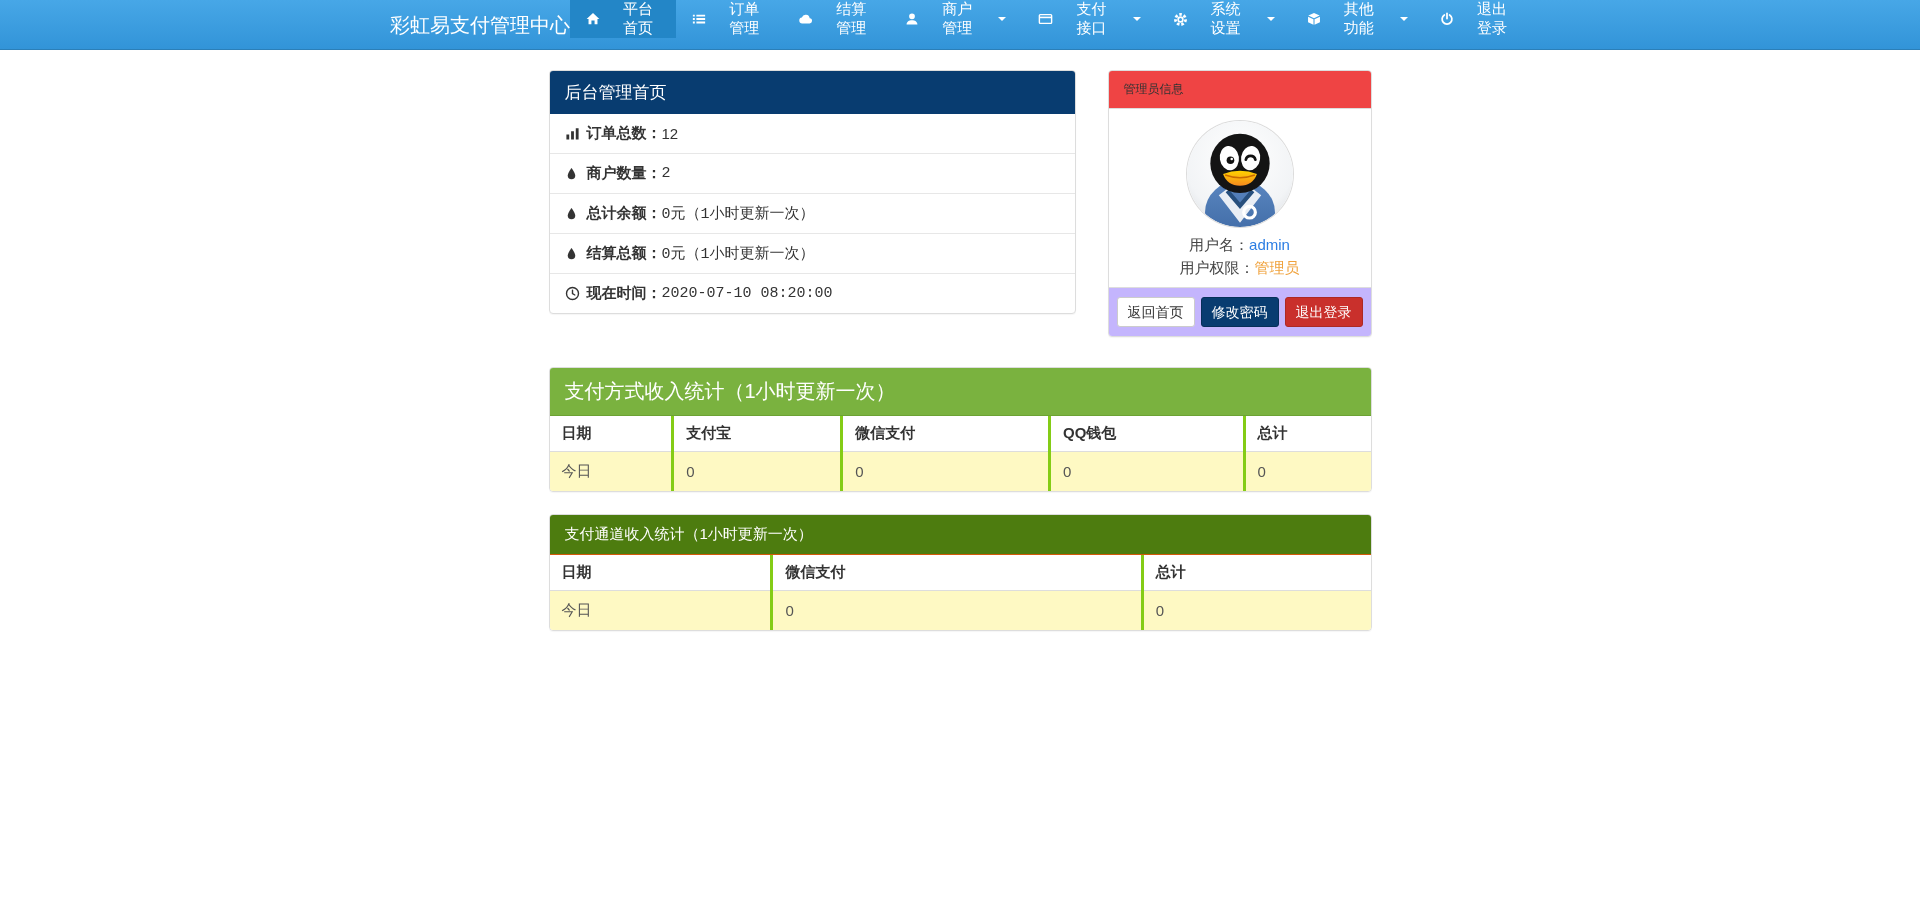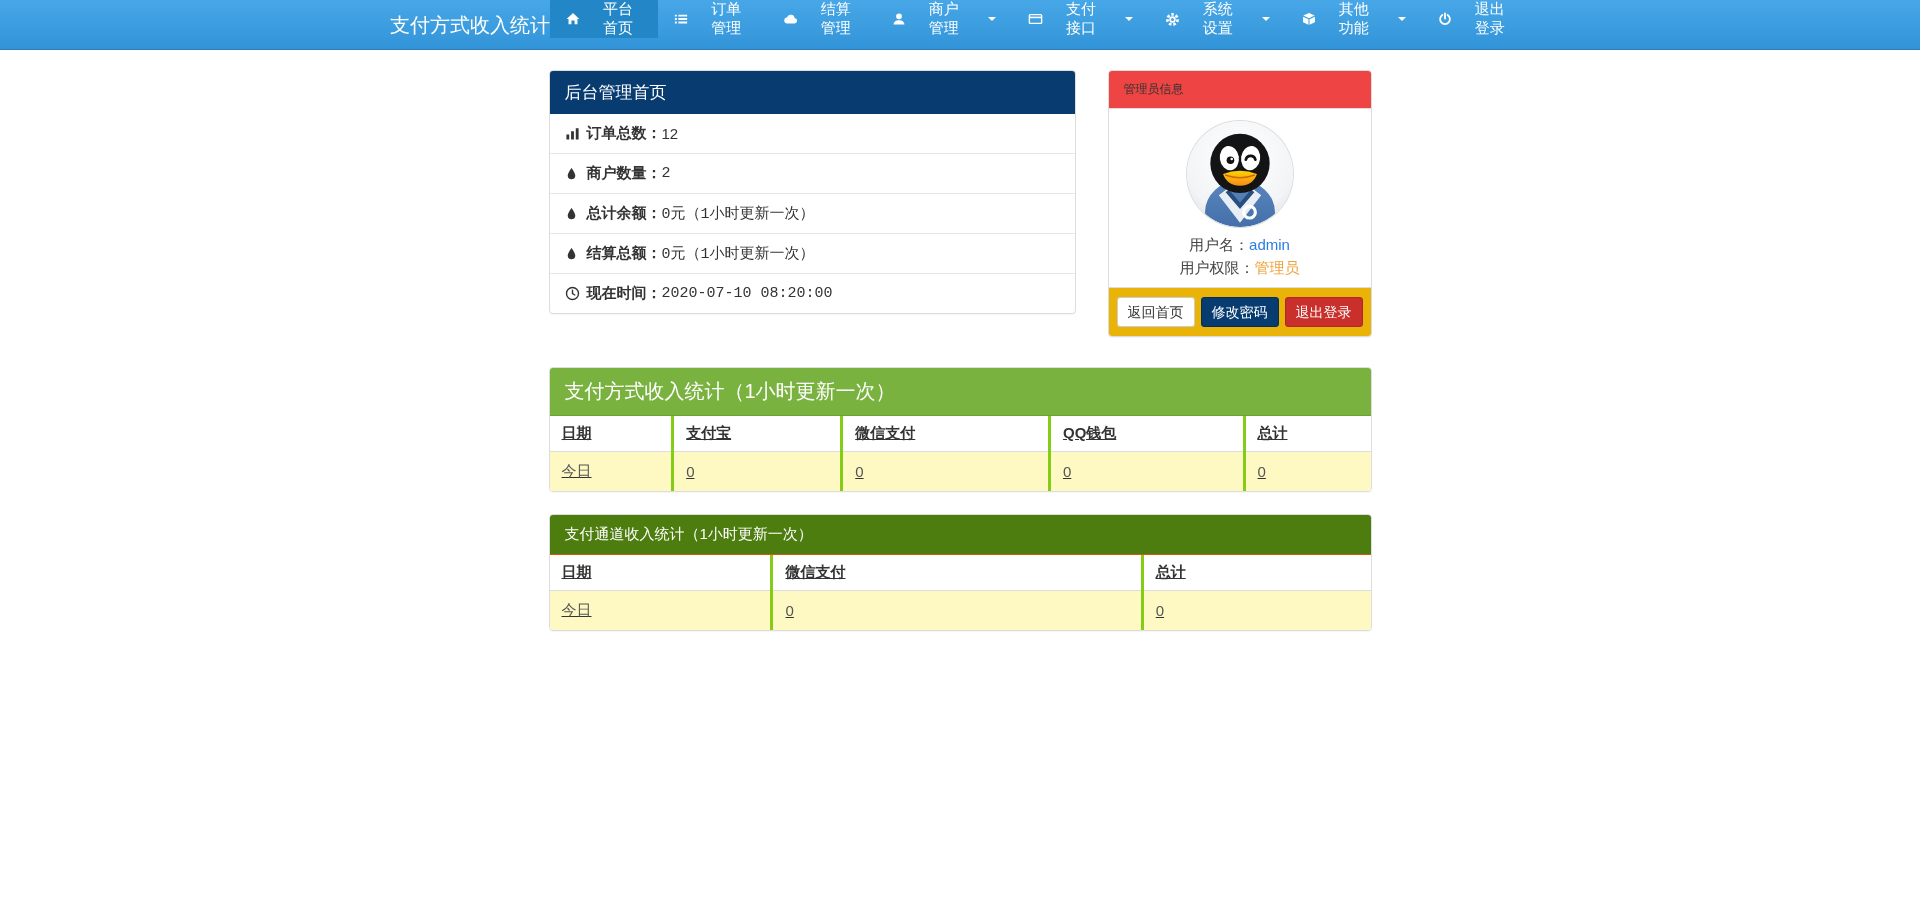--- a/index.html
+++ b/index.html
@@ -32,42 +32,42 @@
   .stat-label { font-weight: bold; }
 
   
   .panel-admin { flex: 1; }
   .heading-admin { background: #ef4444; border-bottom: 1px solid #ddd; padding: 10px 15px; font-size: 12px; color: #333; border-radius: 3px 3px 0 0; }
   .admin-body { padding: 10px 15px 8px; text-align: center; }
   .avatar-wrap { width: 106px; height: 106px; margin: 2px auto 6px; border-radius: 50%; overflow: hidden; box-shadow: 0 0 0 1px #dcdcdc; }
   .admin-line { font-size: 15px; color: #444; line-height: 23px; }
   .link-blue { color: #2b7de3; text-decoration: none; }
   .link-orange { color: #f0a23c; text-decoration: none; }
-  .admin-footer { background: #eab308; border-top: 1px solid #ddd; padding: 9px 8px; display: flex; justify-content: center; gap: 6px; border-radius: 0 0 3px 3px; }
+  .admin-footer { background: #c4b5fd; border-top: 1px solid #ddd; padding: 9px 8px; display: flex; justify-content: center; gap: 6px; border-radius: 0 0 3px 3px; }
   .btn { font-family: inherit; font-size: 14px; line-height: 18px; padding: 5px 10px; border-radius: 3px; border: 1px solid transparent; cursor: pointer; white-space: nowrap; }
   .btn-default { background: #fff; border-color: #ccc; color: #333; }
   .btn-primary { background: #083c70; border-color: #062f58; color: #fff; }
   .btn-danger  { background: #c9302c; border-color: #ac2925; color: #fff; }
 
   
   .panel-table { margin-top: 30px; border: 1px solid #ddd; border-radius: 4px; overflow: hidden; box-shadow: 0 1px 1px rgba(0,0,0,.04); }
   .panel-table.second { margin-top: 22px; }
   .heading-green  { background: #7ab23f; border-bottom: 1px solid #6ca233; color: #fff; padding: 10px 15px; font-size: 20px; }
   .heading-orange { background: #4d7c0f; border-bottom: 1px solid #d4590a; color: #fff; padding: 10px 15px; font-size: 15px; }
-  table { width: 100%; border-collapse: collapse; font-size: 15px; table-layout: fixed; text-decoration: underline; }
+  table { width: 100%; border-collapse: collapse; font-size: 15px; table-layout: fixed; }
   th { text-align: left; font-weight: bold; color: #333; padding: 8px 12px; border-bottom: 1px solid #ddd; background: #fff; }
   td { text-align: left; color: #555; padding: 10px 12px; background: #fef9c3; }
   th + th, td + td { border-left: 3px solid #84cc16; }
 </style>
 </head>
 <body>
 
 <nav class="navbar">
   <div class="navbar-inner">
-    <div class="brand">支付方式收入统计</div>
+    <div class="brand">彩虹易支付管理中心</div>
     <ul class="nav">
       <li>
           <a class="nav-item active">
         <span class="icon">
           <svg width="14" height="14" viewBox="0 0 16 16" fill="currentColor">
                 <path d="M8 1.2 15.3 8h-2.2v6H9.8V9.6H6.2V14H2.9V8H.7z"></path>
               </svg>
         </span>
         <span>平台首页</span>
       </a>

